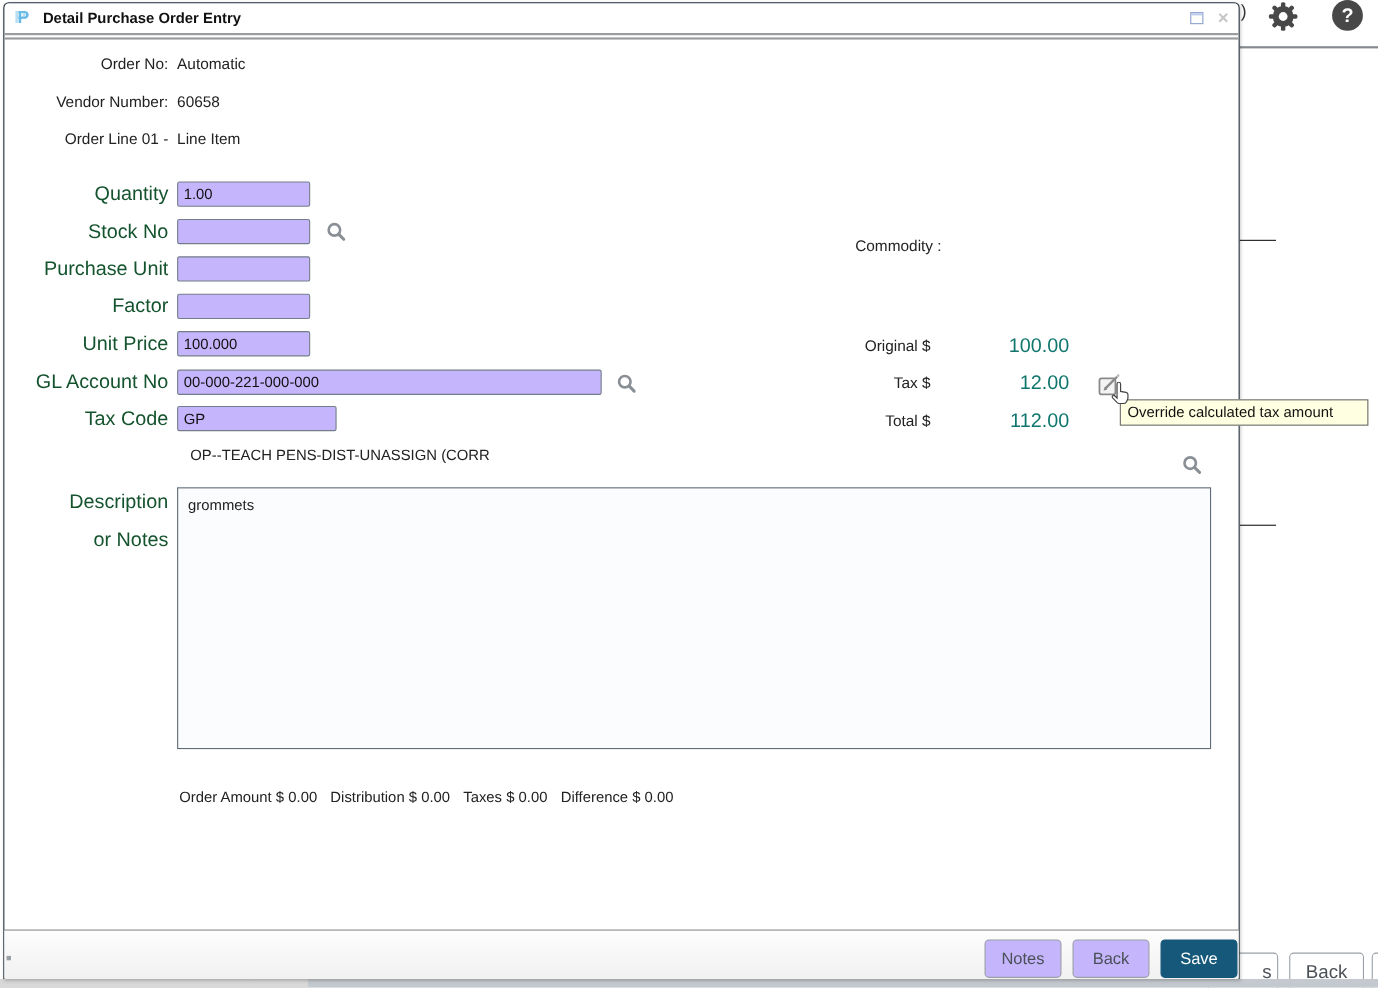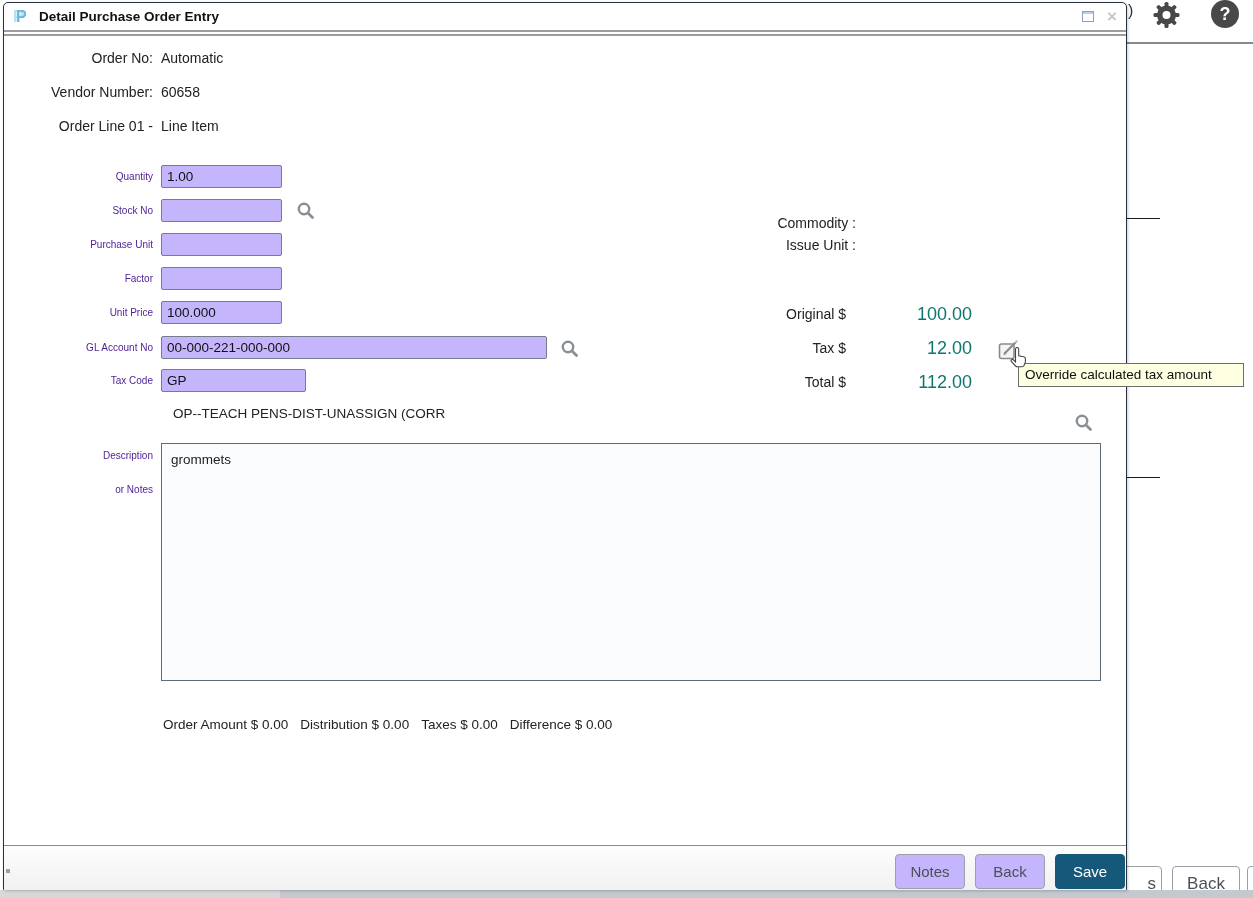--- a/index.html
+++ b/index.html
@@ -44,21 +44,21 @@
                      background:#bccdea; }
   .close-btn { color:#c6c6c6; font-size:17px; font-weight:bold; line-height:11px; }
   .tb-sep { position:absolute; left:0; top:27px; width:100%; height:6px;
             border-top:2px solid #9a9da0; border-bottom:2px solid #9a9da0; }
 
   
   .hlabel { width:149px; text-align:right; font-size:14px; color:#222; line-height:20px; }
   .hvalue { left:157px; font-size:14px; color:#222; line-height:20px; }
 
   
-  .flabel { left:0; width:149px; text-align:right; font-size:10px; color:#4c1d95;
+  .flabel { left:0; width:149px; text-align:right; font-size:18px; color:#14532d;
             line-height:23px; }
   .fld { height:23px; border:1px solid #747e88; border-radius:2px; background:#c4b5fd;
          font-family:"Liberation Sans",sans-serif; font-size:13.5px; color:#111;
          padding:0 5px; outline:none; }
   .sicon { width:19px; height:19px; cursor:pointer; }
 
   .rlabel { width:250px; text-align:right; font-size:14px; color:#222; line-height:20px; }
   .rvalue { width:200px; text-align:right; font-size:18px; color:#0f766e; line-height:20px; }
 
   .tooltip { left:1014px; top:360px; width:226px; height:24px; background:#ffffe1;
@@ -169,21 +169,20 @@
   <input class="abs fld" style="left: 157px; top: 333px; width: 386px;" value="00-000-221-000-000">
   <svg class="abs sicon" style="left:556px; top:336px;" viewBox="0 0 19 19">
     <circle cx="8" cy="8" r="5.2" stroke="#898f94" stroke-width="2.4" fill="none"></circle>
     <path d="M12 12 L16.5 16.5" stroke="#898f94" stroke-width="2.8" stroke-linecap="round"></path>
   </svg>
 
   <div class="abs flabel" style="top:366px;">Tax Code</div>
   <input class="abs fld" style="left: 157px; top: 366px; width: 145px;" value="GP">
 
   <div class="abs rlabel" style="left:602px; top:210px;">Commodity :</div>
-  <div class="abs rlabel" style="left:602px; top:232px;">Issue Unit :</div>
 
   <div class="abs rlabel" style="left:592px; top:301px; width:250px;">Original $</div>
   <div class="abs rvalue" style="left:768px; top:301px;">100.00</div>
 
   <div class="abs rlabel" style="left:592px; top:335px; width:250px;">Tax $</div>
   <div class="abs rvalue" style="left:768px; top:335px;">12.00</div>
 
   <div class="abs rlabel" style="left:592px; top:369px; width:250px;">Total $</div>
   <div class="abs rvalue" style="left:768px; top:369px;">112.00</div>
 

